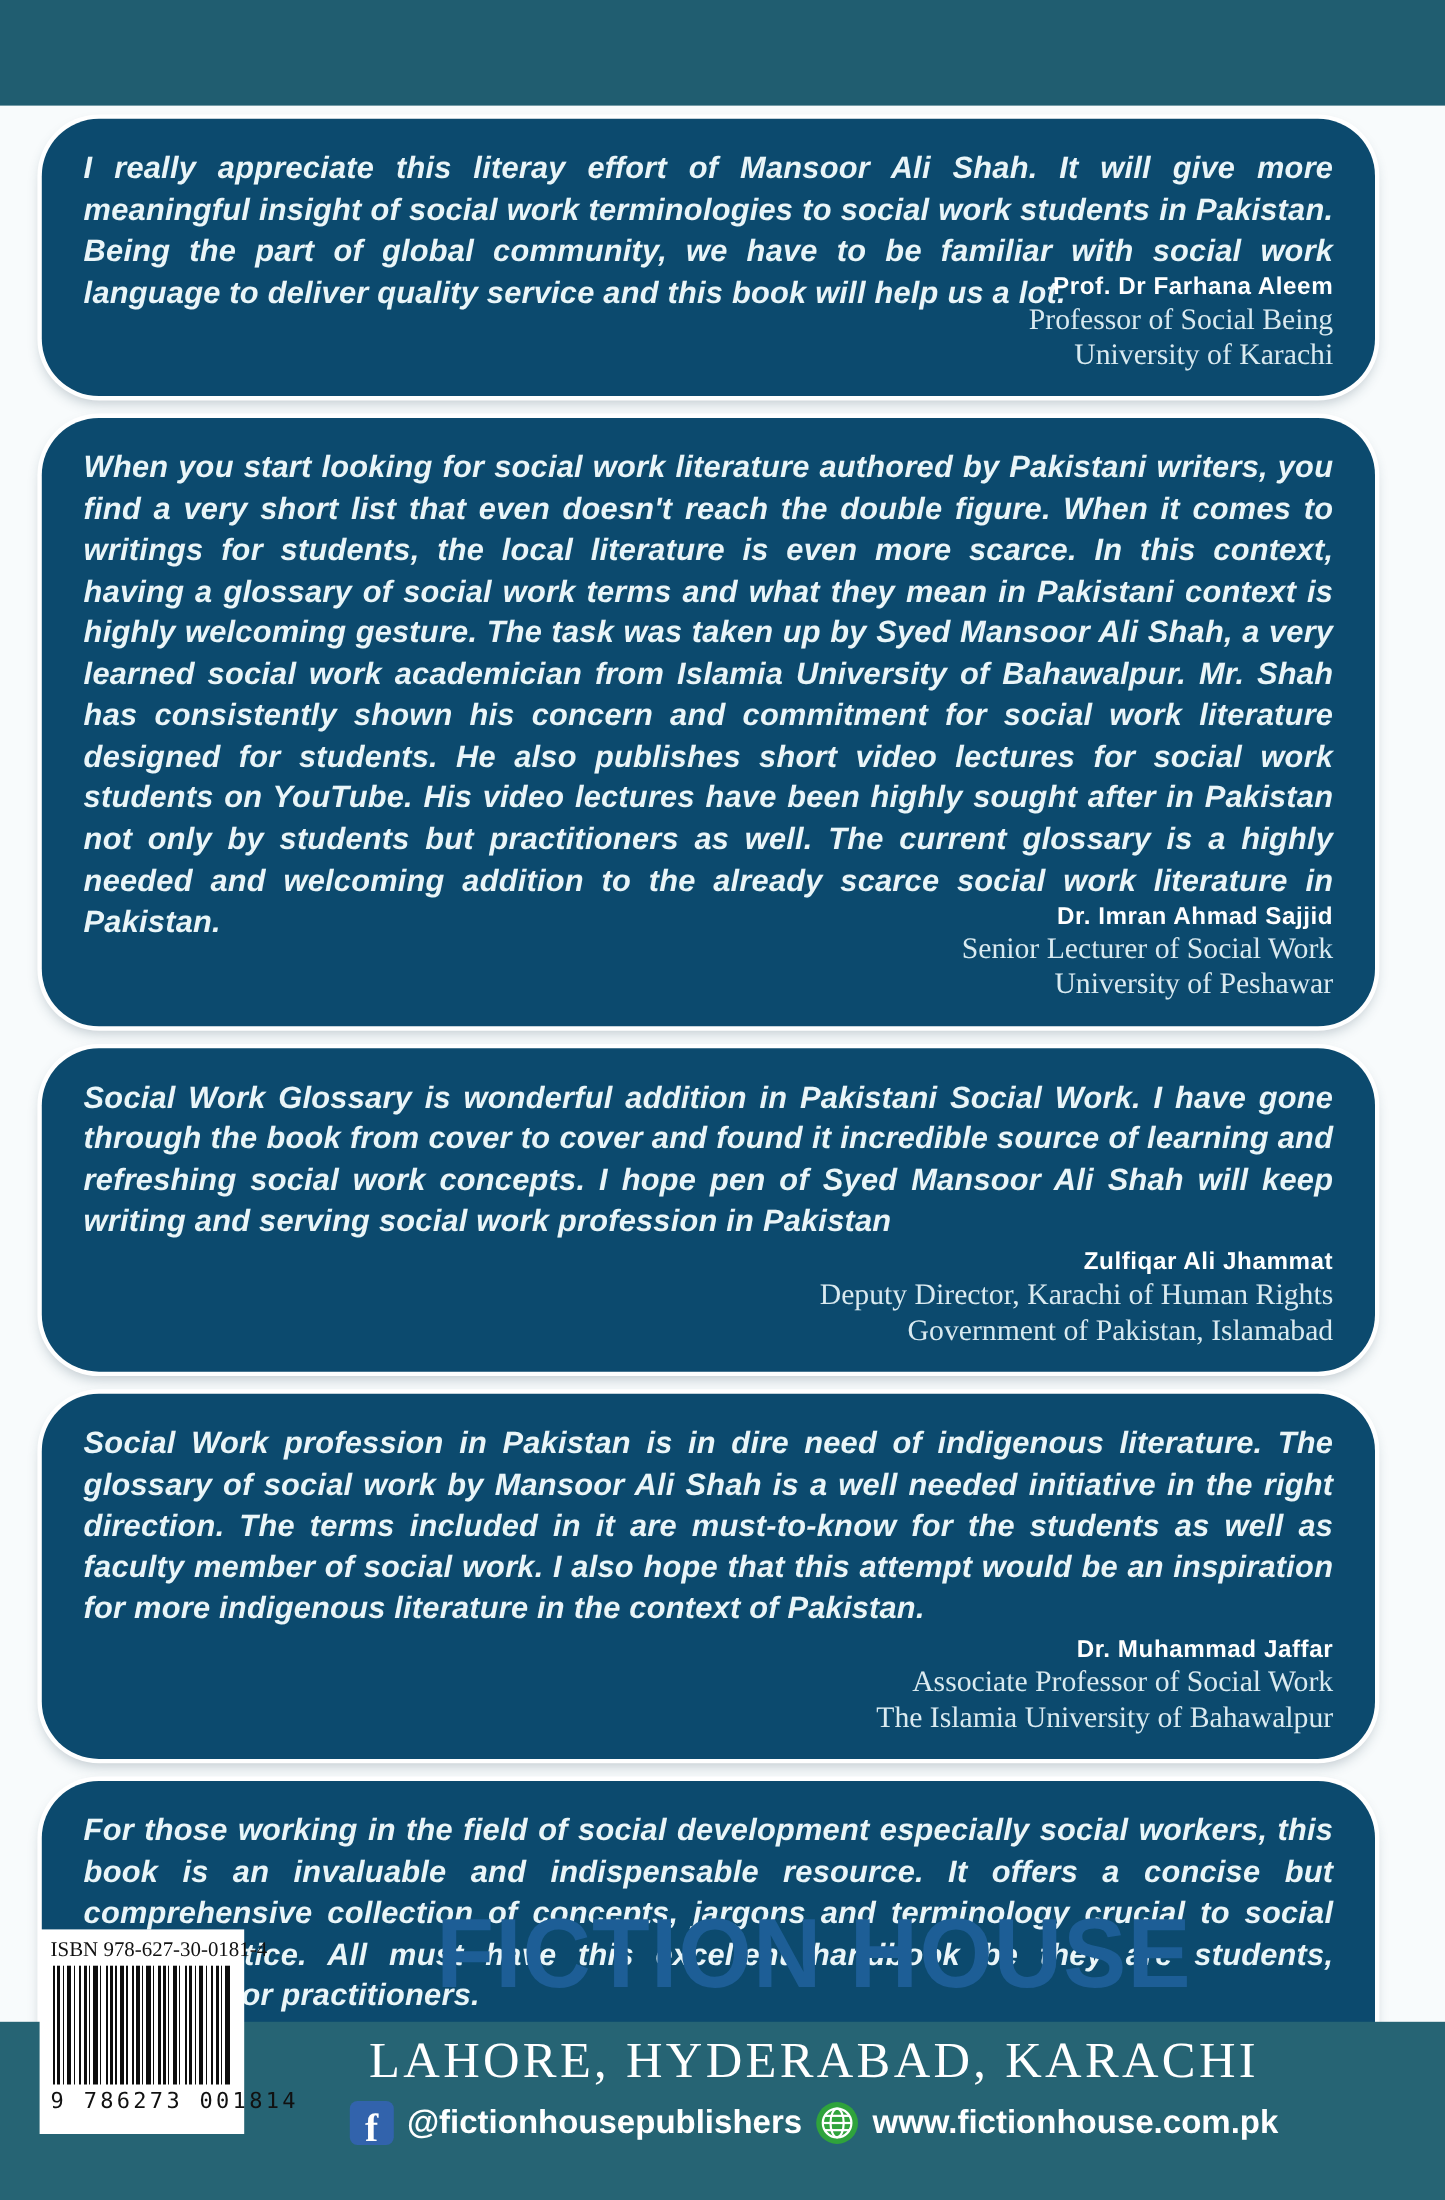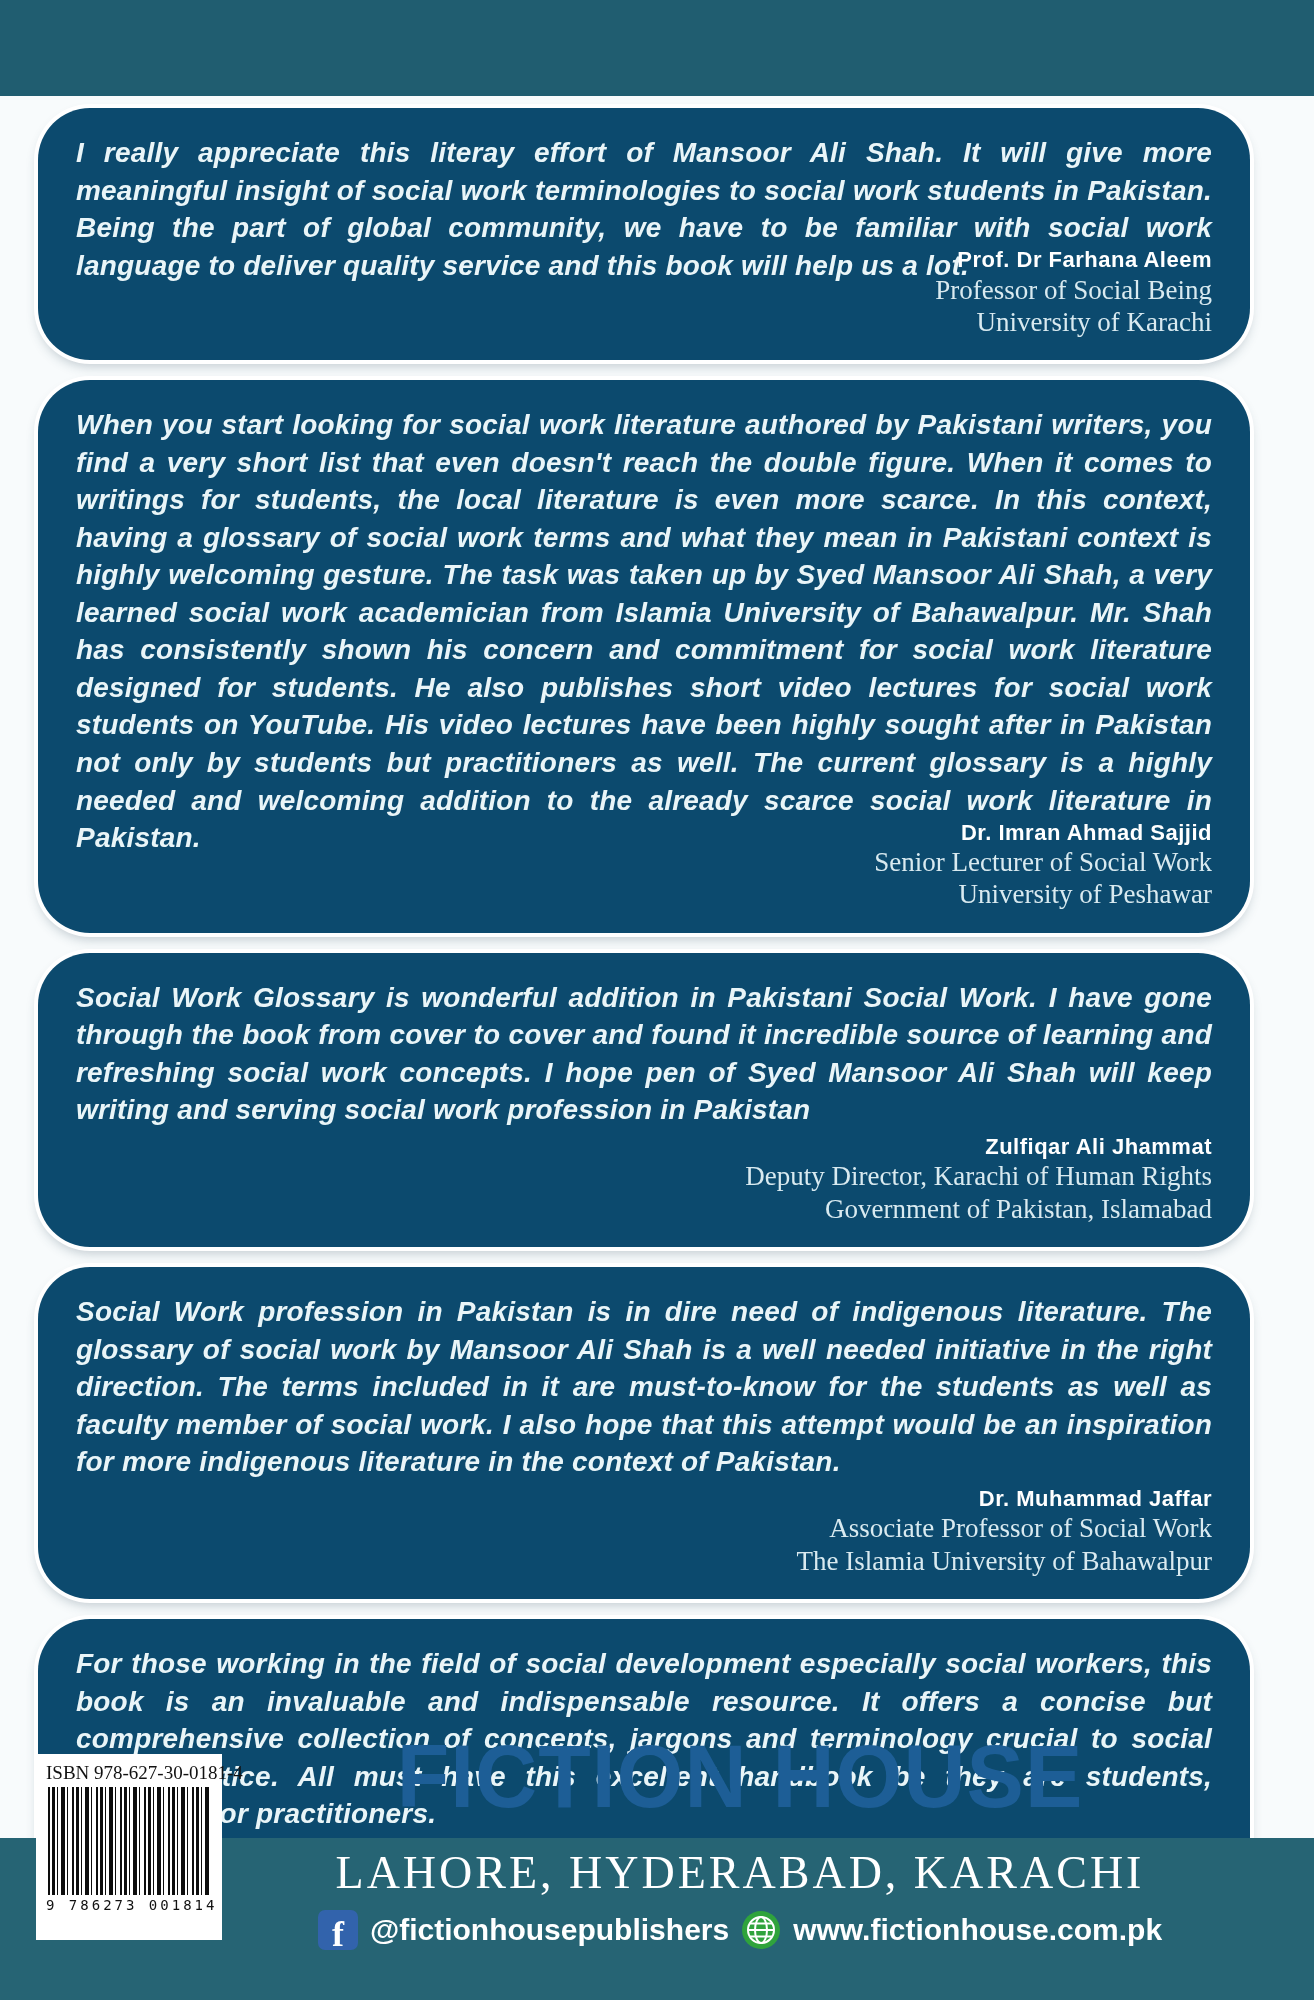--- a/index.html
+++ b/index.html
@@ -92,21 +92,21 @@
     font-family:"Liberation Serif",serif;white-space:nowrap;
   }
   .bars{
     height:108px;margin:3px 2px 0 2px;
     background:repeating-linear-gradient(90deg,
       #0d0d0d 0 2px,#ffffff 2px 4px,#0d0d0d 4px 7px,#ffffff 7px 9px,
       #0d0d0d 9px 10px,#ffffff 10px 13px,#0d0d0d 13px 17px,#ffffff 17px 19px,
       #0d0d0d 19px 20px,#ffffff 20px 24px);
   }
   .digits{
-    text-align:center;color:#111111;font-size:14px;letter-spacing:3px;
+    text-align:center;color:#111111;font-size:20px;letter-spacing:3px;
     font-family:"DejaVu Sans Mono",monospace;margin-top:2px;white-space:nowrap;
   }
 </style>
 </head>
 <body>
 
 <div class="top-band"></div>
 
 <div class="cards">
 

